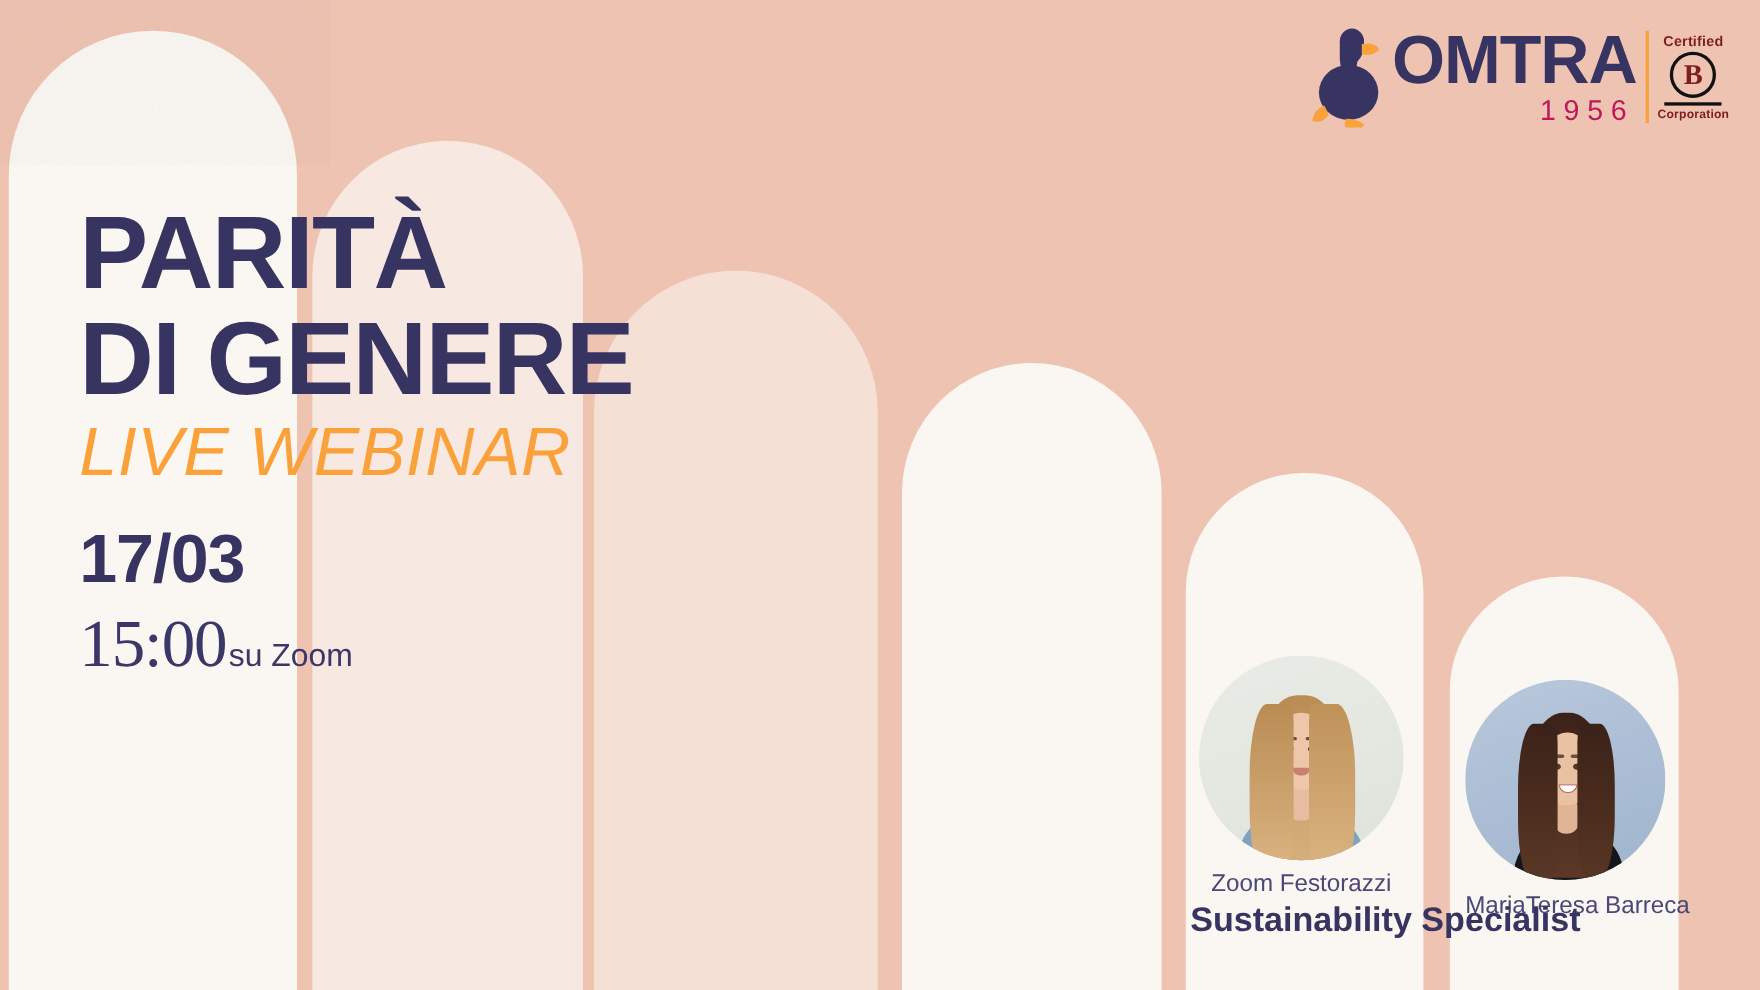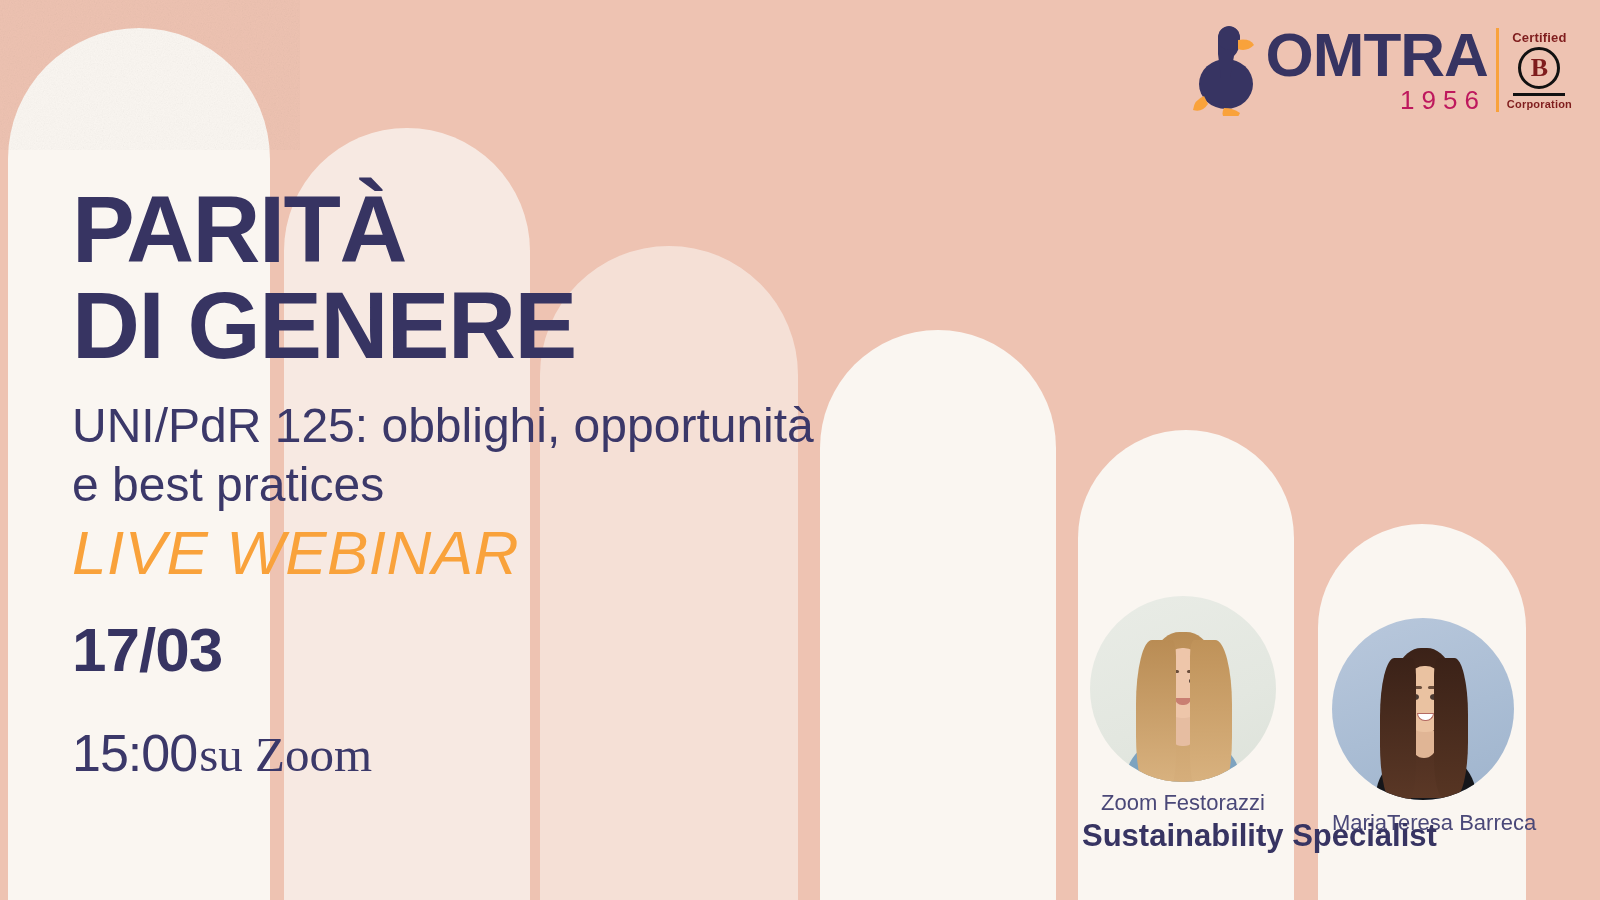--- a/index.html
+++ b/index.html
@@ -131,29 +131,28 @@
     color:#373462;
     line-height:1.05;
   }
 
   #time-row {
     margin-top:14px;
     display:flex; align-items:baseline;
     color:#3b3869;
   }
   #time {
-    font-family:Liberation Sans, sans-serif;
-    font-size:52px;
+    font-family:Liberation Serif, serif;
+    font-size:61px;
     letter-spacing:-1px;
     line-height:1;
-    margin-top:31px;
   }
   #platform {
-    font-family:Liberation Serif, serif;
-    font-size:49px;
+    font-family:Liberation Sans, sans-serif;
+    font-size:29px;
     line-height:1;
     margin-left:2px;
   }
 
   
   #speakers { position:absolute; left:1090px; top:596px; z-index:5; }
   #speaker-row { position:relative; height:230px; }
 
   .speaker { position:absolute; width:186px; text-align:center; }
   #speaker-0 { left:0;   top:0; }
@@ -229,22 +228,20 @@
       <div id="bcorp-top">Certified</div>
       <div id="bcorp-circle">B</div>
       <div id="bcorp-rule"></div>
       <div id="bcorp-bottom">Corporation</div>
     </div>
   </div>
 
   <div id="content">
     <div id="headline">PARITÀ
 DI GENERE</div>
-    <div id="subtitle">UNI/PdR 125: obblighi, opportunità
-e best pratices</div>
     <div id="live-webinar">LIVE WEBINAR</div>
     <div id="date">17/03</div>
     <div id="time-row">
       <span id="time">15:00</span>
       <span id="platform">su Zoom</span>
     </div>
   </div>
 
   <div id="speakers">
     <div id="speaker-row">

